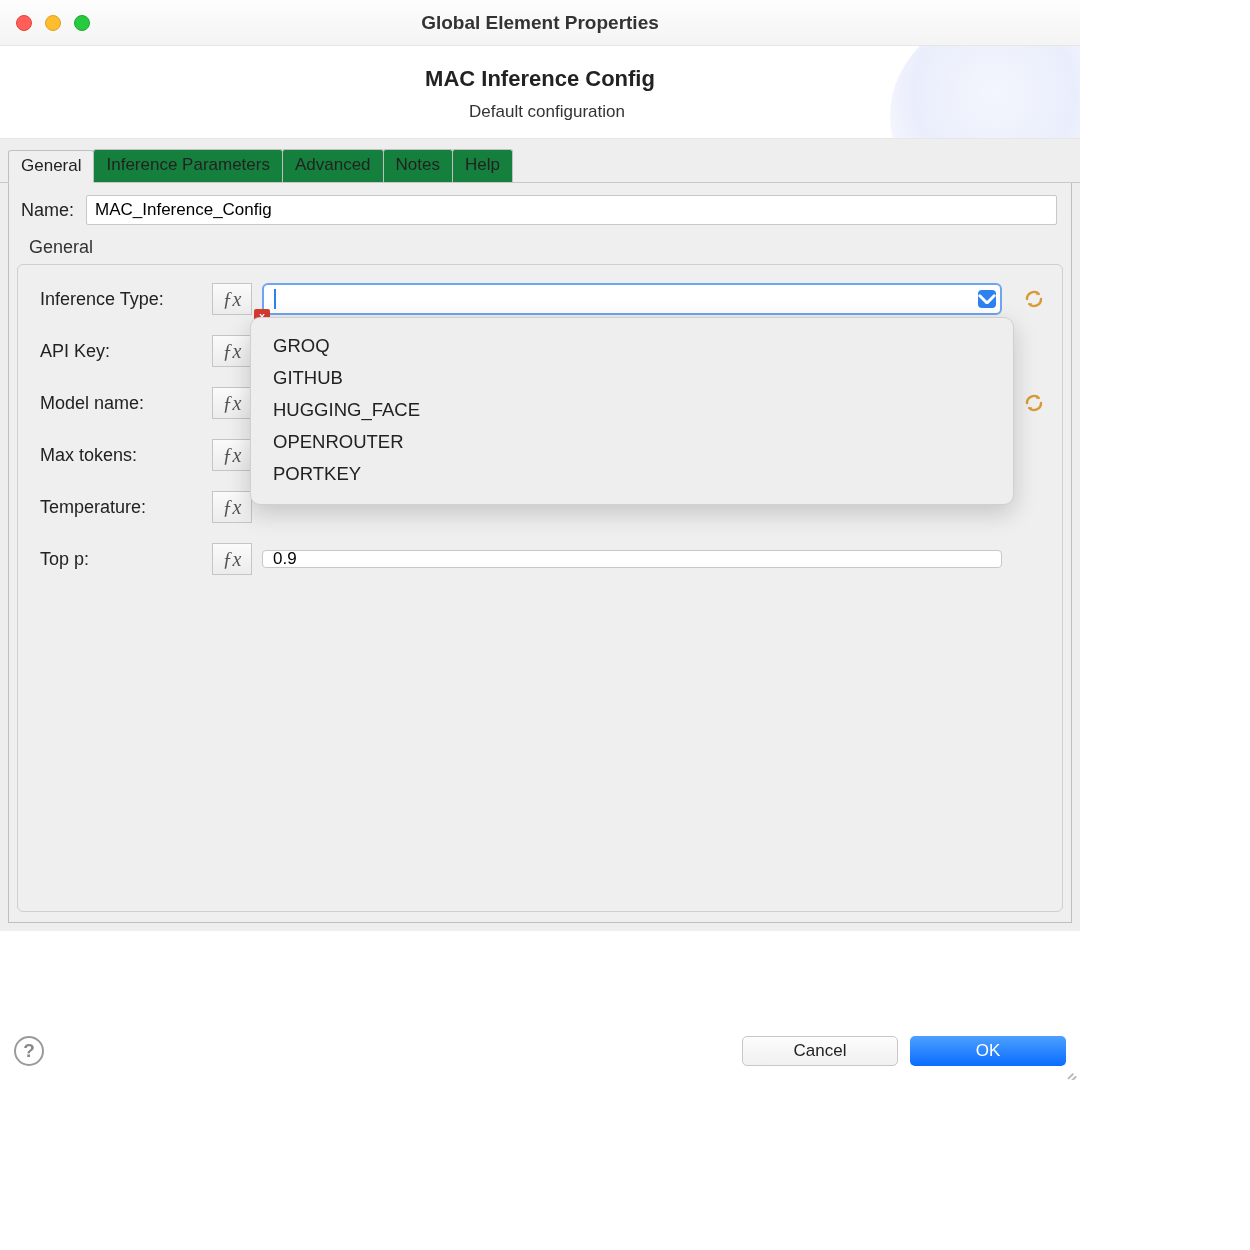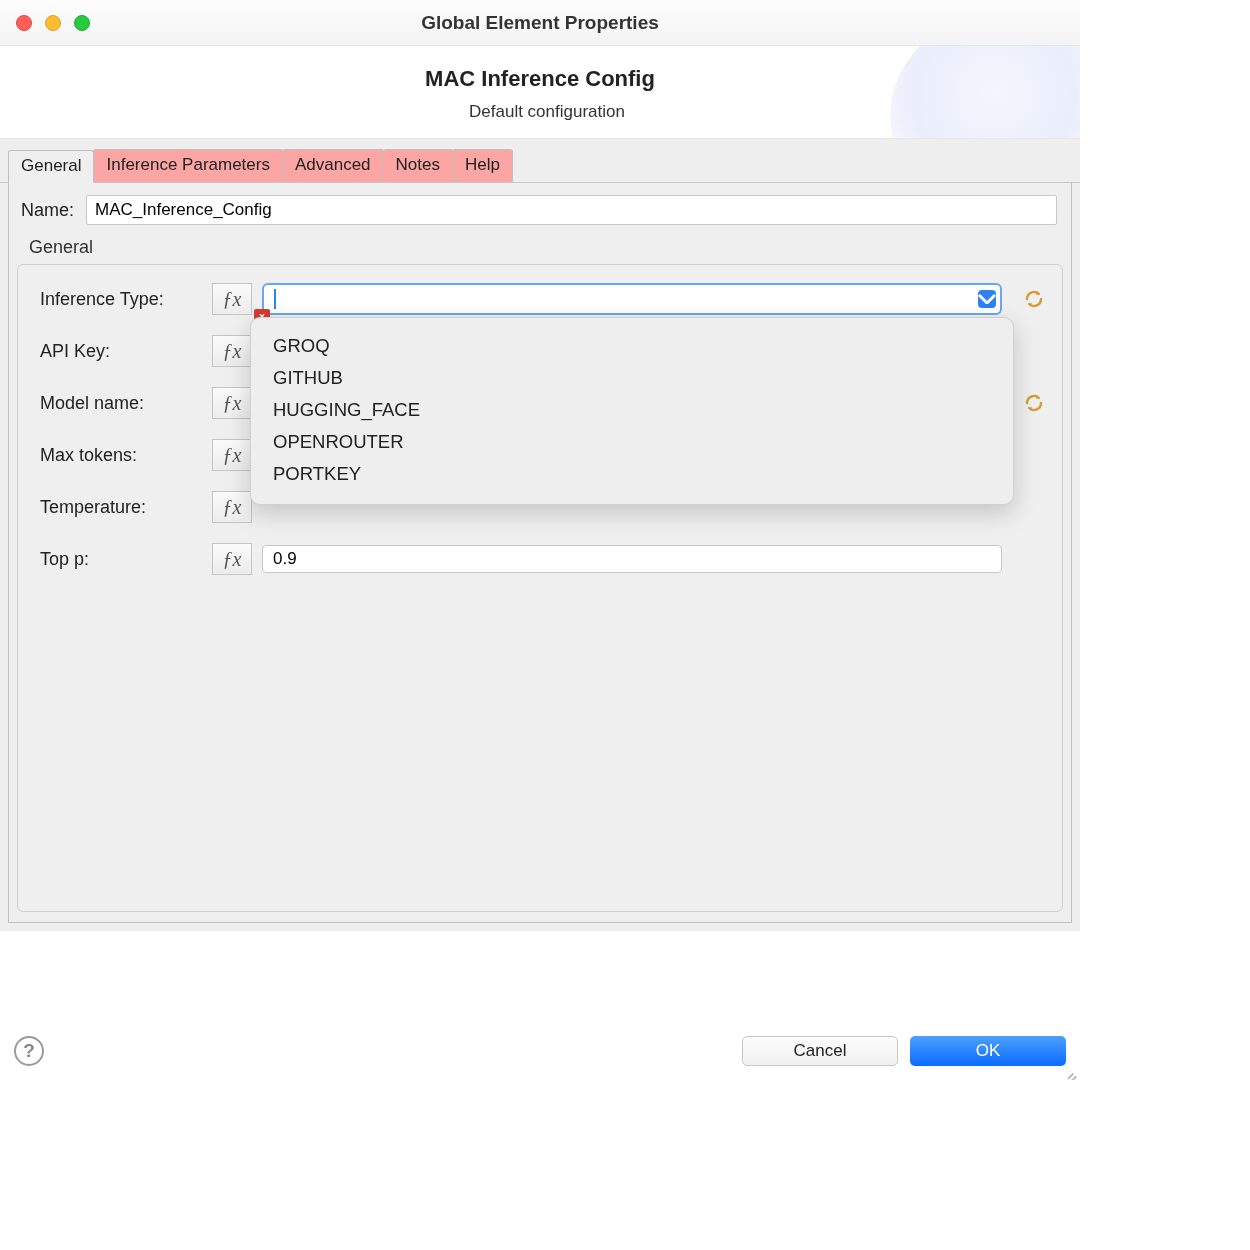--- a/index.html
+++ b/index.html
@@ -59,21 +59,21 @@
   .tabs {
     display:flex;
   }
   .tab {
     padding:5px 12px 6px 12px;
     font-size:17px;
     color:#222;
     border:1px solid #bfbfbf;
     border-bottom:none;
     margin-right:-1px;
-    background:#fca5a5;
+    background:#15803d;
     cursor:default;
     border-radius:3px 3px 0 0;
   }
   .tab.active {
     background:#efefef;
     border-bottom:1px solid #efefef;
     position:relative; top:1px;
   }
   .tab-body {
     background:#efefef;
@@ -132,21 +132,21 @@
   }
   .refresh-icon svg { width:24px; height:24px; }
   .dropdown {
     position:absolute; left:-12px; top:34px; right:-12px;
     background:#eeeeee; border:1px solid #d0d0d0; border-radius:10px;
     box-shadow:0 8px 24px rgba(0,0,0,0.18);
     padding:12px 18px 14px 18px; z-index:50;
   }
   .dropdown-item { font-size:18.5px; padding:5px 4px; color:#222; cursor:default; }
   .plain-input {
-    flex:1; height:28px; border:1px solid #c8c8c8; border-radius:4px;
+    flex:1; height:18px; border:1px solid #c8c8c8; border-radius:4px;
     background:#fff; font-size:17px; padding:0 10px;
   }
   .masked {
     background:#f2f2f2;
   }
   .spacer-col { width:28px; margin-left:8px; }
   .bottom-bar {
     position:absolute; left:0; right:0; bottom:0; height:58px;
     display:flex; align-items:center; padding:0 14px;
     background:#fff;

